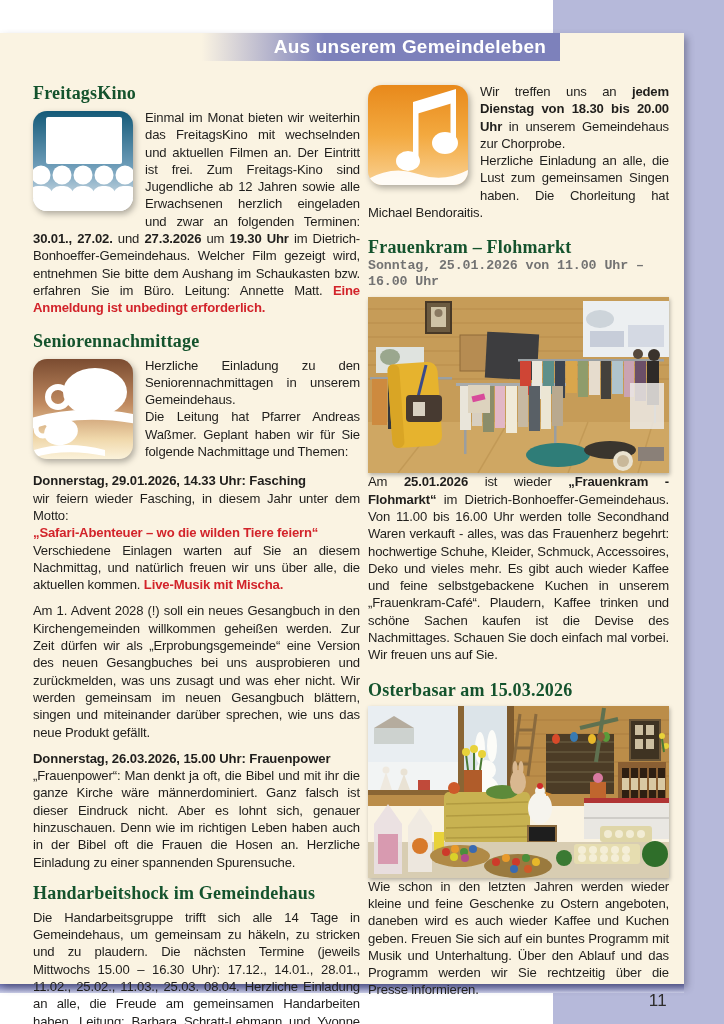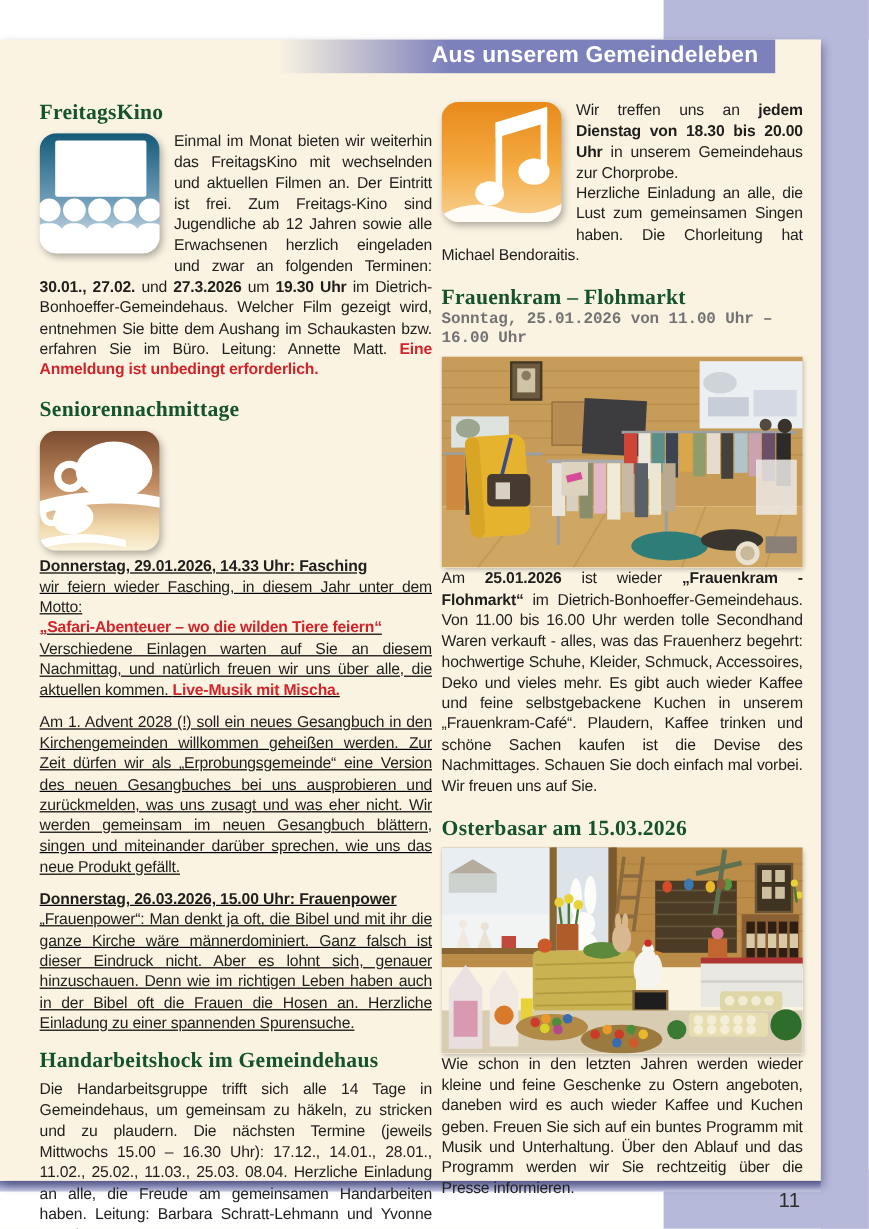--- a/index.html
+++ b/index.html
@@ -10,33 +10,33 @@
   
   .corner-tr{position:absolute;left:553px;top:0;width:171px;height:33px;background:#b6b9da;}
   .side-bar{position:absolute;left:684px;top:0;width:40px;height:1024px;background:#b6b9da;}
   .corner-br{position:absolute;left:553px;top:975px;width:171px;height:49px;background:#b6b9da;}
   .page-num{position:absolute;left:640px;top:991px;width:36px;text-align:center;
     font-size:17px;color:#2e2d2b;letter-spacing:.5px;}
   .bottom-rule{position:absolute;left:0;top:984px;width:684px;height:9px;
     background:linear-gradient(180deg,#6e73b1 0%,#9599c9 45%,#cdd0e8 100%);}
   .content{position:absolute;left:0;top:33px;width:684px;height:951px;background:#faf3e2;
     box-shadow:3px 4px 7px rgba(55,55,85,.45);}
-  .banner{position:absolute;left:0;top:0;width:646px;height:28px;
+  .banner{position:absolute;left:0;top:0;width:560px;height:28px;
     background:linear-gradient(90deg,rgba(125,129,187,0) 36%,#7d81bb 58%,#7d81bb 100%);
     text-align:right;}
   .banner .banner-text{color:#ffffff;font-weight:bold;font-size:19px;line-height:28px;
     padding-right:14px;display:inline-block;letter-spacing:.2px;}
   
   .col-left{position:absolute;left:33px;top:50px;width:327px;}
   .col-right{position:absolute;left:368px;top:50px;width:301px;}
   h2{font-family:"Liberation Serif", serif;font-size:18px;line-height:20px;font-weight:bold;
      color:#14532d;margin:0 0 6px 0;letter-spacing:.2px;}
   p.body, .entry-body{font-size:13.1px;line-height:17.3px;color:#1f1e1c;text-align:justify;
      margin:0;letter-spacing:-.15px;hyphens:auto;-webkit-hyphens:auto;}
-  .entry{margin-top:9px;clear:both;text-decoration:underline;}
+  .entry{margin-top:9px;clear:both;}
   .entry-title{font-size:13.1px;line-height:17.3px;font-weight:bold;color:#1f1e1c;letter-spacing:-.1px;}
   .b{font-weight:bold;}
   .red{color:#d2232a;}
   .subline{font-size:13.3px;line-height:16px;font-weight:bold;color:#737373;margin:1px 0 7px 0;letter-spacing:-.1px;font-family:Liberation Mono, monospace;}
   .section{clear:both;}
   .mt14{margin-top:14px;} .mt16{margin-top:16px;} .mt12{margin-top:12px;}
   .icon{width:100px;height:100px;float:left;margin:2px 12px 4px 0;
     filter:drop-shadow(2px 3px 3px rgba(0,0,0,.30));}
   .photo{display:block;width:301px;box-shadow:1px 2px 4px rgba(0,0,0,.28);margin:0;}
   .gap8{margin-top:8px;} .gap10{margin-top:10px;}
@@ -109,20 +109,21 @@
         <g clip-path="url(#cupClip)">
           <rect width="100" height="100" fill="url(#cupGrad)"></rect>
           <circle cx="25" cy="38" r="10" fill="none" stroke="#ffffff" stroke-width="6"></circle>
           <ellipse cx="62" cy="33" rx="32" ry="24" fill="#ffffff"></ellipse>
           <path d="M-5,60 Q45,44 105,56 L105,65 Q45,54 -5,71 Z" fill="#ffffff"></path>
           <circle cx="10" cy="70" r="7" fill="none" stroke="#ffffff" stroke-width="5"></circle>
           <ellipse cx="28" cy="73" rx="17" ry="13" fill="#ffffff" transform="rotate(-12 28 73)"></ellipse>
           <path d="M-5,93 Q30,80 72,91 L72,97 Q30,88 -5,100 Z" fill="#ffffff"></path>
         </g>
       </svg>
+      <p class="body"><span>Herzliche Einladung zu den Seniorennachmittagen in unserem Gemeindehaus.</span><br><span>Die Leitung hat Pfarrer Andreas Waßmer. Geplant haben wir für Sie folgende Nachmittage und Themen:</span></p>
 
       <div class="entry" style="margin-top:12px">
         <div class="entry-title"><span class="b">Donnerstag, 29.01.2026, 14.33 Uhr: Fasching</span></div>
         <p class="entry-body"><span>wir feiern wieder Fasching, in diesem Jahr unter dem Motto:</span><br><span class="b red">„Safari-Abenteuer – wo die wilden Tiere feiern“</span><br><span>Verschiedene Einlagen warten auf Sie an diesem Nachmittag, und natürlich freuen wir uns über alle, die aktuellen kommen. </span><span class="b red">Live-Musik mit Mischa.</span></p>
       </div>
       <div class="entry">
         <p class="entry-body"><span>Am 1. Advent 2028 (!) soll ein neues Gesangbuch in den Kirchengemeinden willkommen geheißen werden. Zur Zeit dürfen wir als „Erprobungsgemeinde“ eine Version des neuen Gesangbuches bei uns ausprobieren und zurückmelden, was uns zusagt und was eher nicht. Wir werden gemeinsam im neuen Gesangbuch blättern, singen und miteinander darüber sprechen, wie uns das neue Produkt gefällt.</span></p>
       </div>
       <div class="entry">
         <div class="entry-title"><span class="b">Donnerstag, 26.03.2026, 15.00 Uhr: Frauenpower</span></div>

